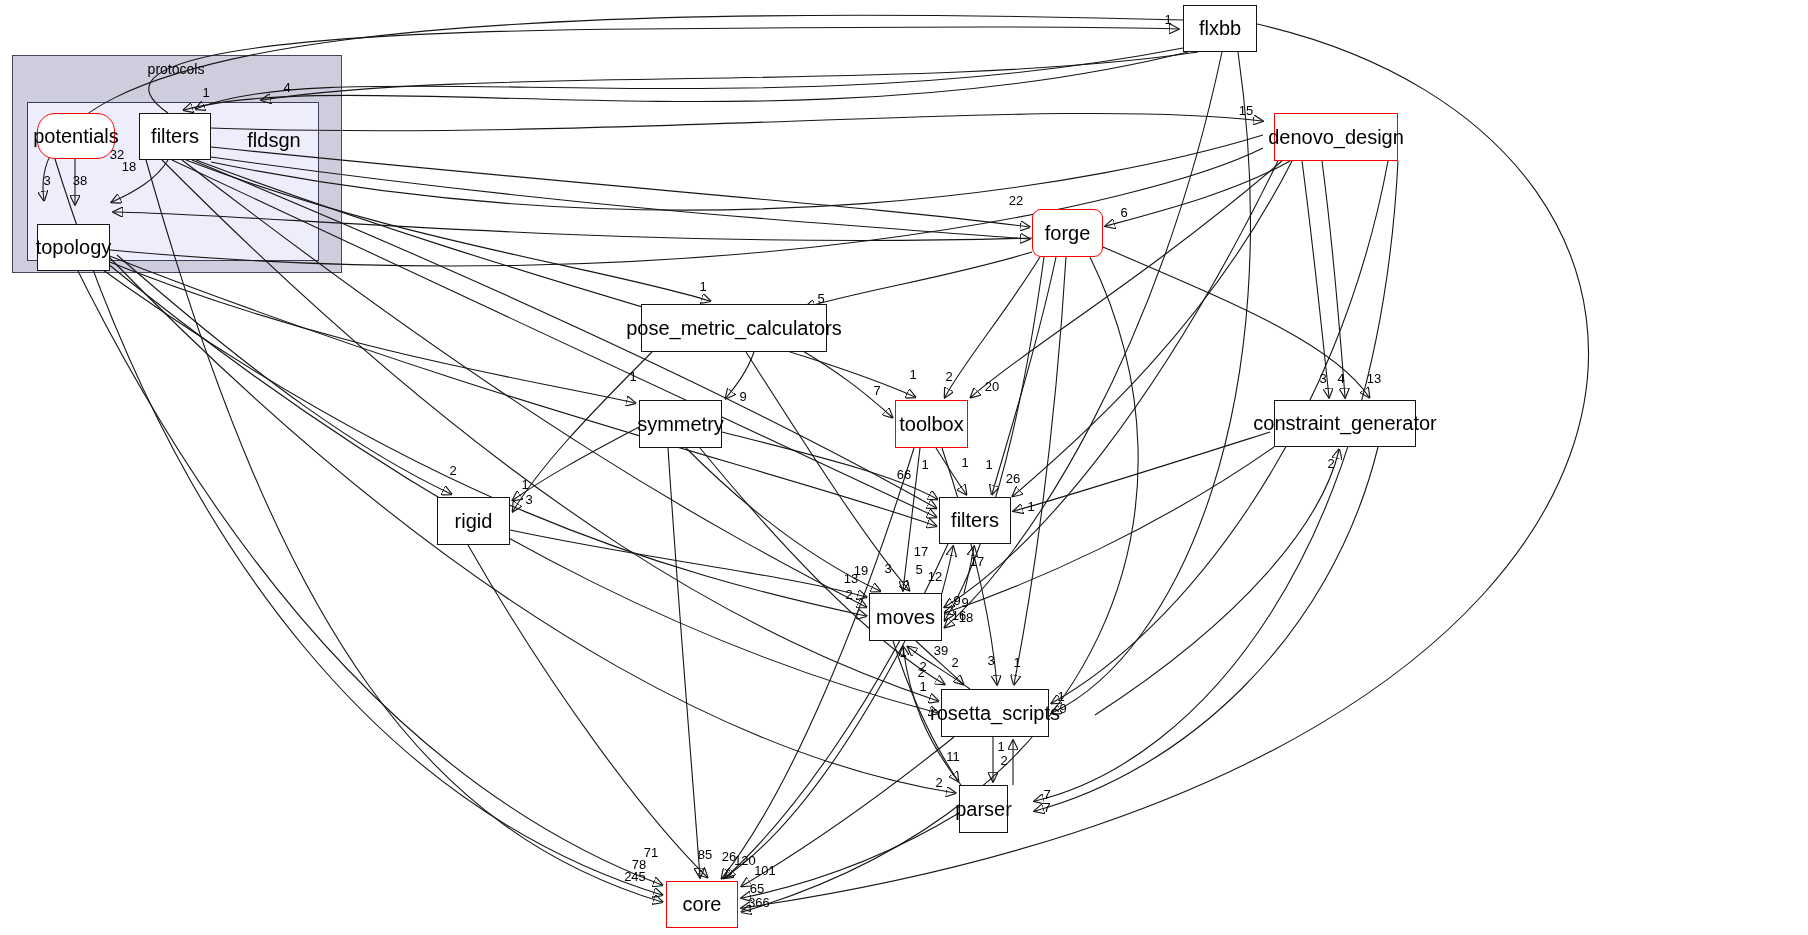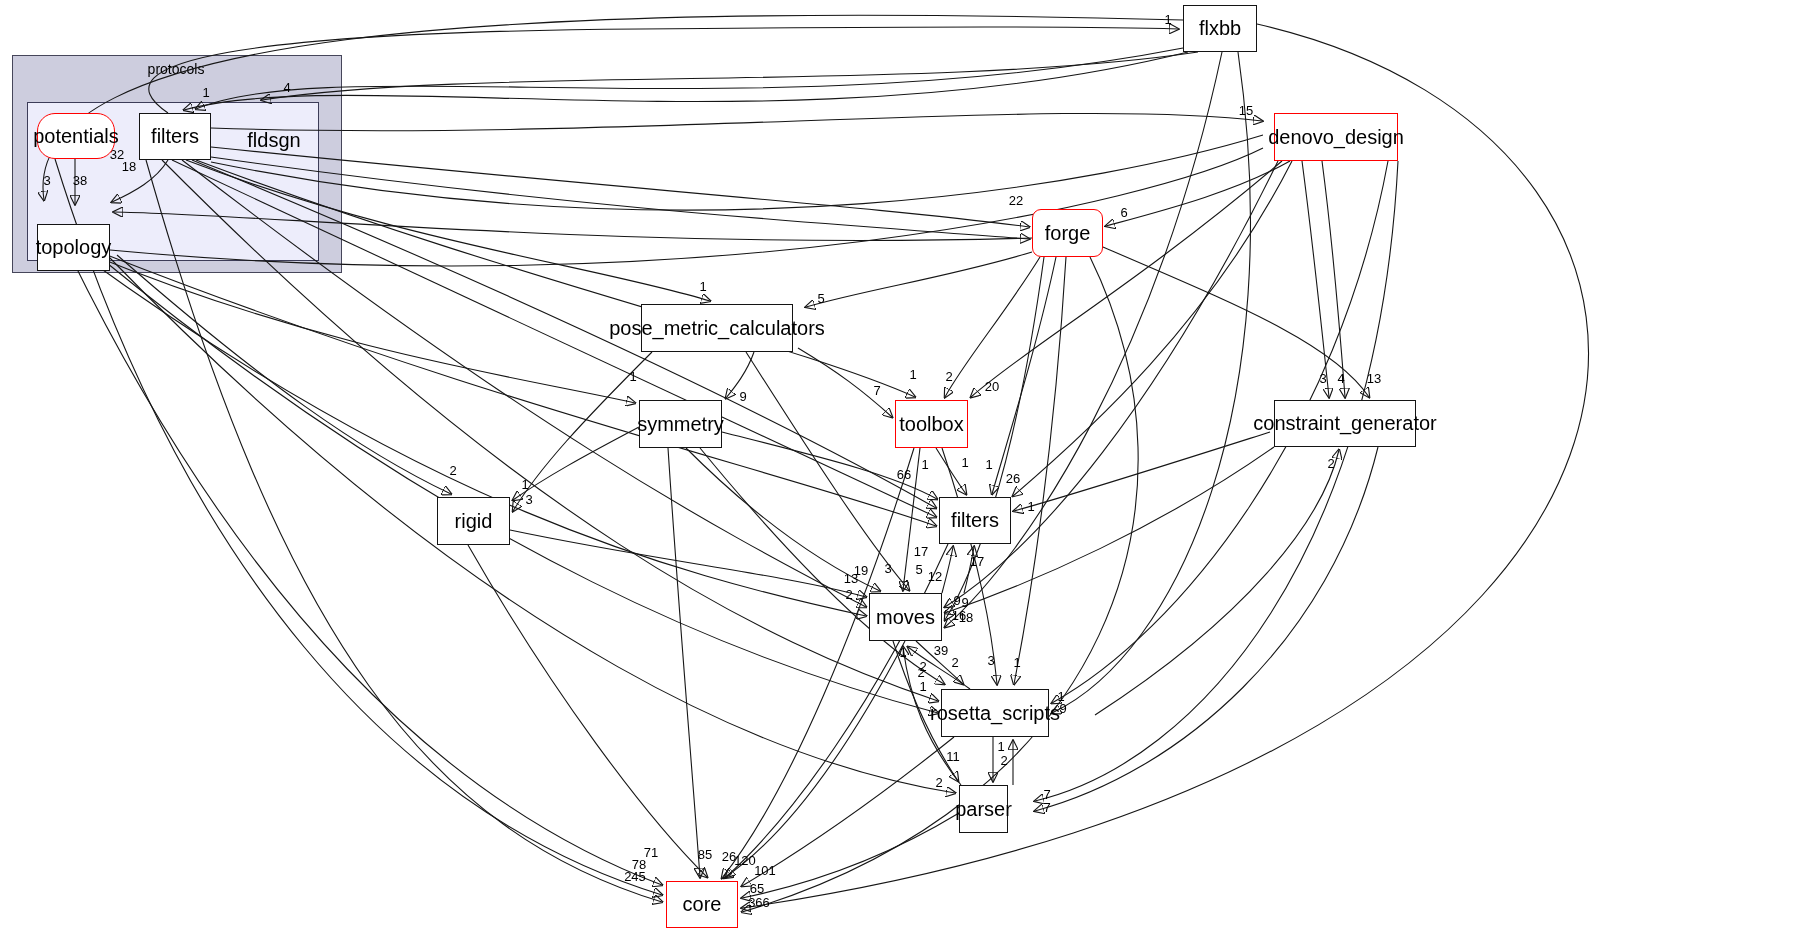--- a/index.html
+++ b/index.html
@@ -187,21 +187,21 @@
       <text x="129" y="171">18</text>
     </g>
   </svg>
 
   <div class="node" style="left:1183px;top:5px;width:74px;height:47px;">flxbb</div>
   <div class="node red" style="left:37px;top:113px;width:78px;height:46px;border-radius:18px;">potentials</div>
   <div class="node" style="left:139px;top:113px;width:72px;height:47px;">filters</div>
   <div class="node" style="left:37px;top:208px;width:73px;height:47px;margin-top:16px;">topology</div>
   <div class="node red" style="left:1274px;top:113px;width:124px;height:48px;">denovo_design</div>
   <div class="node red" style="left:1032px;top:209px;width:71px;height:48px;border-radius:9px;">forge</div>
-  <div class="node" style="left:641px;top:304px;width:152px;height:48px;">pose_metric_calculators</div>
+  <div class="node" style="left:641px;top:304px;width:186px;height:48px;">pose_metric_calculators</div>
   <div class="node" style="left:639px;top:400px;width:83px;height:48px;">symmetry</div>
   <div class="node red" style="left:895px;top:400px;width:73px;height:48px;">toolbox</div>
   <div class="node" style="left:1274px;top:400px;width:142px;height:47px;">constraint_generator</div>
   <div class="node" style="left:437px;top:497px;width:73px;height:48px;">rigid</div>
   <div class="node" style="left:939px;top:497px;width:72px;height:47px;">filters</div>
   <div class="node" style="left:869px;top:593px;width:73px;height:48px;">moves</div>
   <div class="node" style="left:941px;top:689px;width:108px;height:48px;">rosetta_scripts</div>
   <div class="node" style="left:959px;top:785px;width:49px;height:48px;">parser</div>
   <div class="node red" style="left:666px;top:881px;width:72px;height:47px;">core</div>
 

